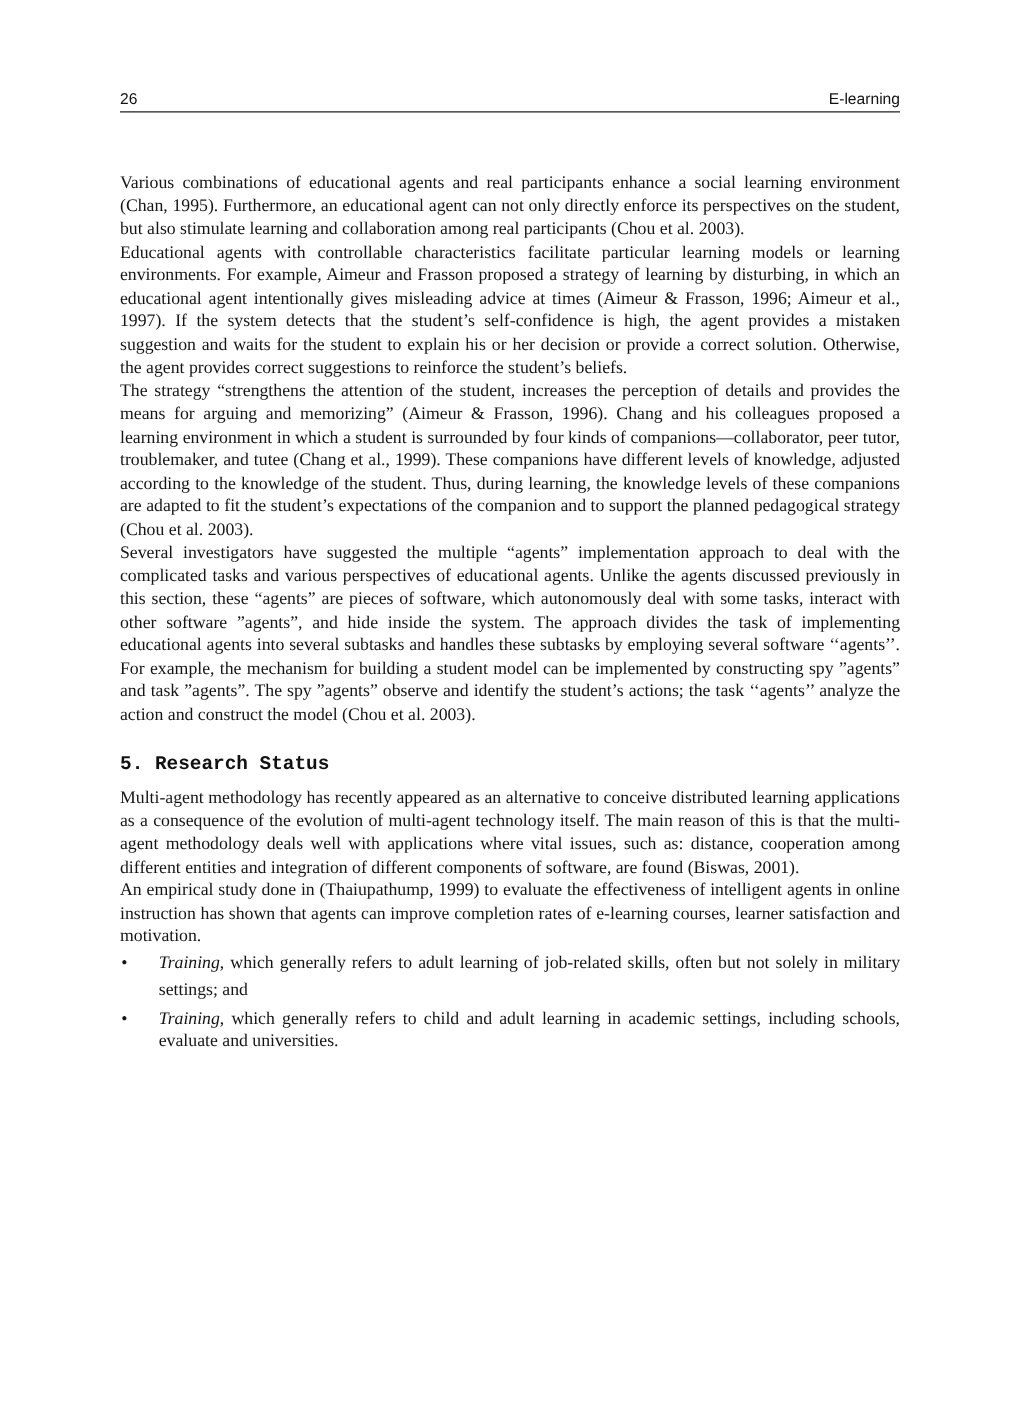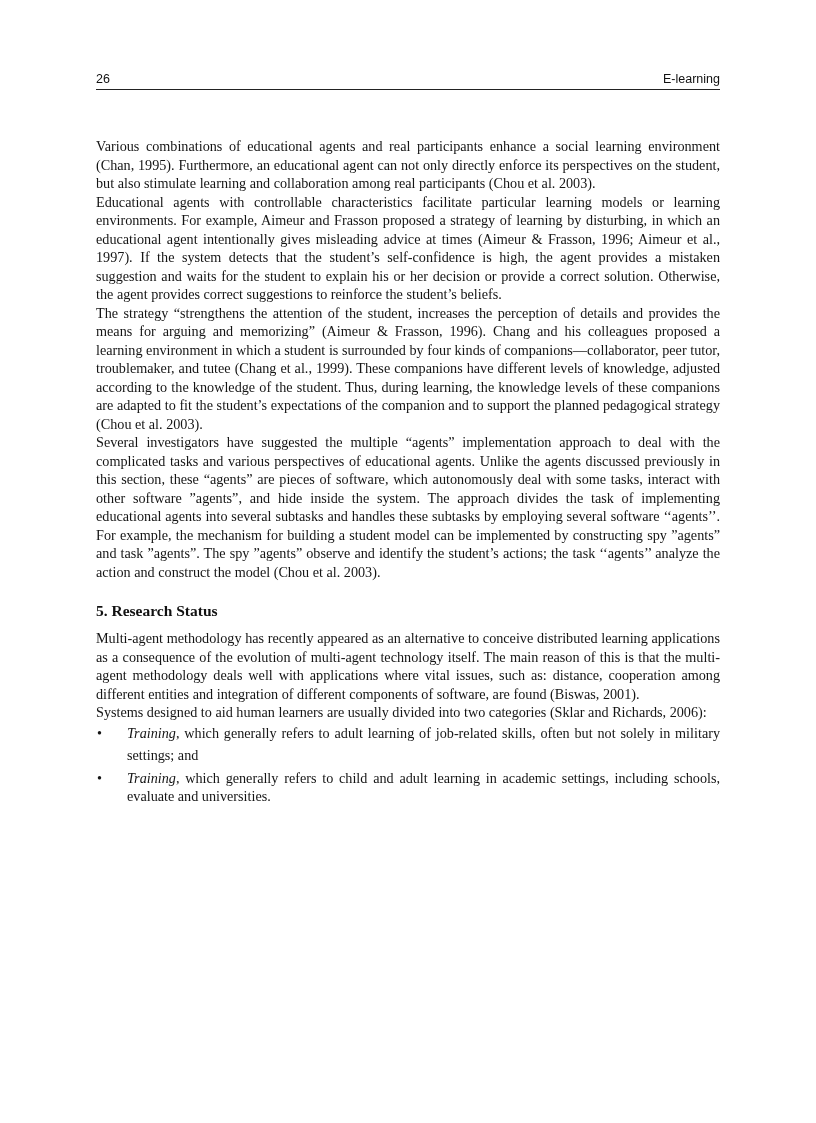--- a/index.html
+++ b/index.html
@@ -7,21 +7,21 @@
   .page { position:absolute; left:96px; top:0; width:624px; }
   .header { position:absolute; top:72px; left:0; width:624px; height:17px;
     font-family:"Liberation Sans", sans-serif; font-size:12.5px; color:#111;
     border-bottom:1.4px solid #222; }
   .header .num { position:absolute; left:0; top:0; }
   .header .title { position:absolute; right:0; top:0;text-align:right; }
   .body { position:absolute; top:117px; left:0; width:624px;
     font-family:"Liberation Serif", "DejaVu Serif", serif; font-size:14.2px;
     line-height:18.5px; color:#141414;margin-top:20px; }
   .body p { margin:0; text-align:justify; text-align-last:left; }
-  h2 { font-family:Liberation Serif, serif; font-size:15.5px; font-weight:bold;
+  h2 { font-family:Liberation Mono, monospace; font-size:15.5px; font-weight:bold;
     margin:20px 0 8px 0; color:#111; line-height:20px; }
   ul { list-style:none; margin:0; padding:0; }
   li { position:relative; padding-left:31px; text-align:justify; text-align-last:left; margin-bottom:2px; }
   li.first { line-height:22px; margin-bottom:3px; }
   li .bullet { position:absolute; left:1px; top:0; }
   li em { font-style:italic; }
 </style>
 </head>
 <body>
 
@@ -33,21 +33,21 @@
 
   <div class="body">
     <p>Various combinations of educational agents and real participants enhance a social learning environment (Chan, 1995). Furthermore, an educational agent can not only directly enforce its perspectives on the student, but also stimulate learning and collaboration among real participants (Chou et al. 2003).</p>
     <p>Educational agents with controllable characteristics facilitate particular learning models or learning environments. For example, Aimeur and Frasson proposed a strategy of learning by disturbing, in which an educational agent intentionally gives misleading advice at times (Aimeur &amp; Frasson, 1996; Aimeur et al., 1997). If the system detects that the student’s self-confidence is high, the agent provides a mistaken suggestion and waits for the student to explain his or her decision or provide a correct solution. Otherwise, the agent provides correct suggestions to reinforce the student’s beliefs.</p>
     <p>The strategy “strengthens the attention of the student, increases the perception of details and provides the means for arguing and memorizing” (Aimeur &amp; Frasson, 1996). Chang and his colleagues proposed a learning environment in which a student is surrounded by four kinds of companions—collaborator, peer tutor, troublemaker, and tutee (Chang et al., 1999). These companions have different levels of knowledge, adjusted according to the knowledge of the student. Thus, during learning, the knowledge levels of these companions are adapted to fit the student’s expectations of the companion and to support the planned pedagogical strategy (Chou et al. 2003).</p>
     <p>Several investigators have suggested the multiple “agents” implementation approach to deal with the complicated tasks and various perspectives of educational agents. Unlike the agents discussed previously in this section, these “agents” are pieces of software, which autonomously deal with some tasks, interact with other software ”agents”, and hide inside the system. The approach divides the task of implementing educational agents into several subtasks and handles these subtasks by employing several software ‘‘agents’’. For example, the mechanism for building a student model can be implemented by constructing spy ”agents” and task ”agents”. The spy ”agents” observe and identify the student’s actions; the task ‘‘agents’’ analyze the action and construct the model (Chou et al. 2003).</p>
 
     <h2>5. Research Status</h2>
 
     <p>Multi-agent methodology has recently appeared as an alternative to conceive distributed learning applications as a consequence of the evolution of multi-agent technology itself. The main reason of this is that the multi-agent methodology deals well with applications where vital issues, such as: distance, cooperation among different entities and integration of different components of software, are found (Biswas, 2001).</p>
-    <p>Systems designed to aid human learners are usually divided into two categories (Sklar and Richards, 2006):</p>
+    <p>An empirical study done in (Thaiupathump, 1999) to evaluate the effectiveness of intelligent agents in online instruction has shown that agents can improve completion rates of e-learning courses, learner satisfaction and motivation.</p>
 
     <ul>
       <li class="first">
         <span class="bullet">•</span><em>Training</em><span>, which generally refers to adult learning of job-related skills, often but not solely in military settings; and</span>
       </li>
       <li>
         <span class="bullet">•</span><em>Training</em><span>, which generally refers to child and adult learning in academic settings, including schools, evaluate and universities.</span>
       </li>
     </ul>
   </div>

